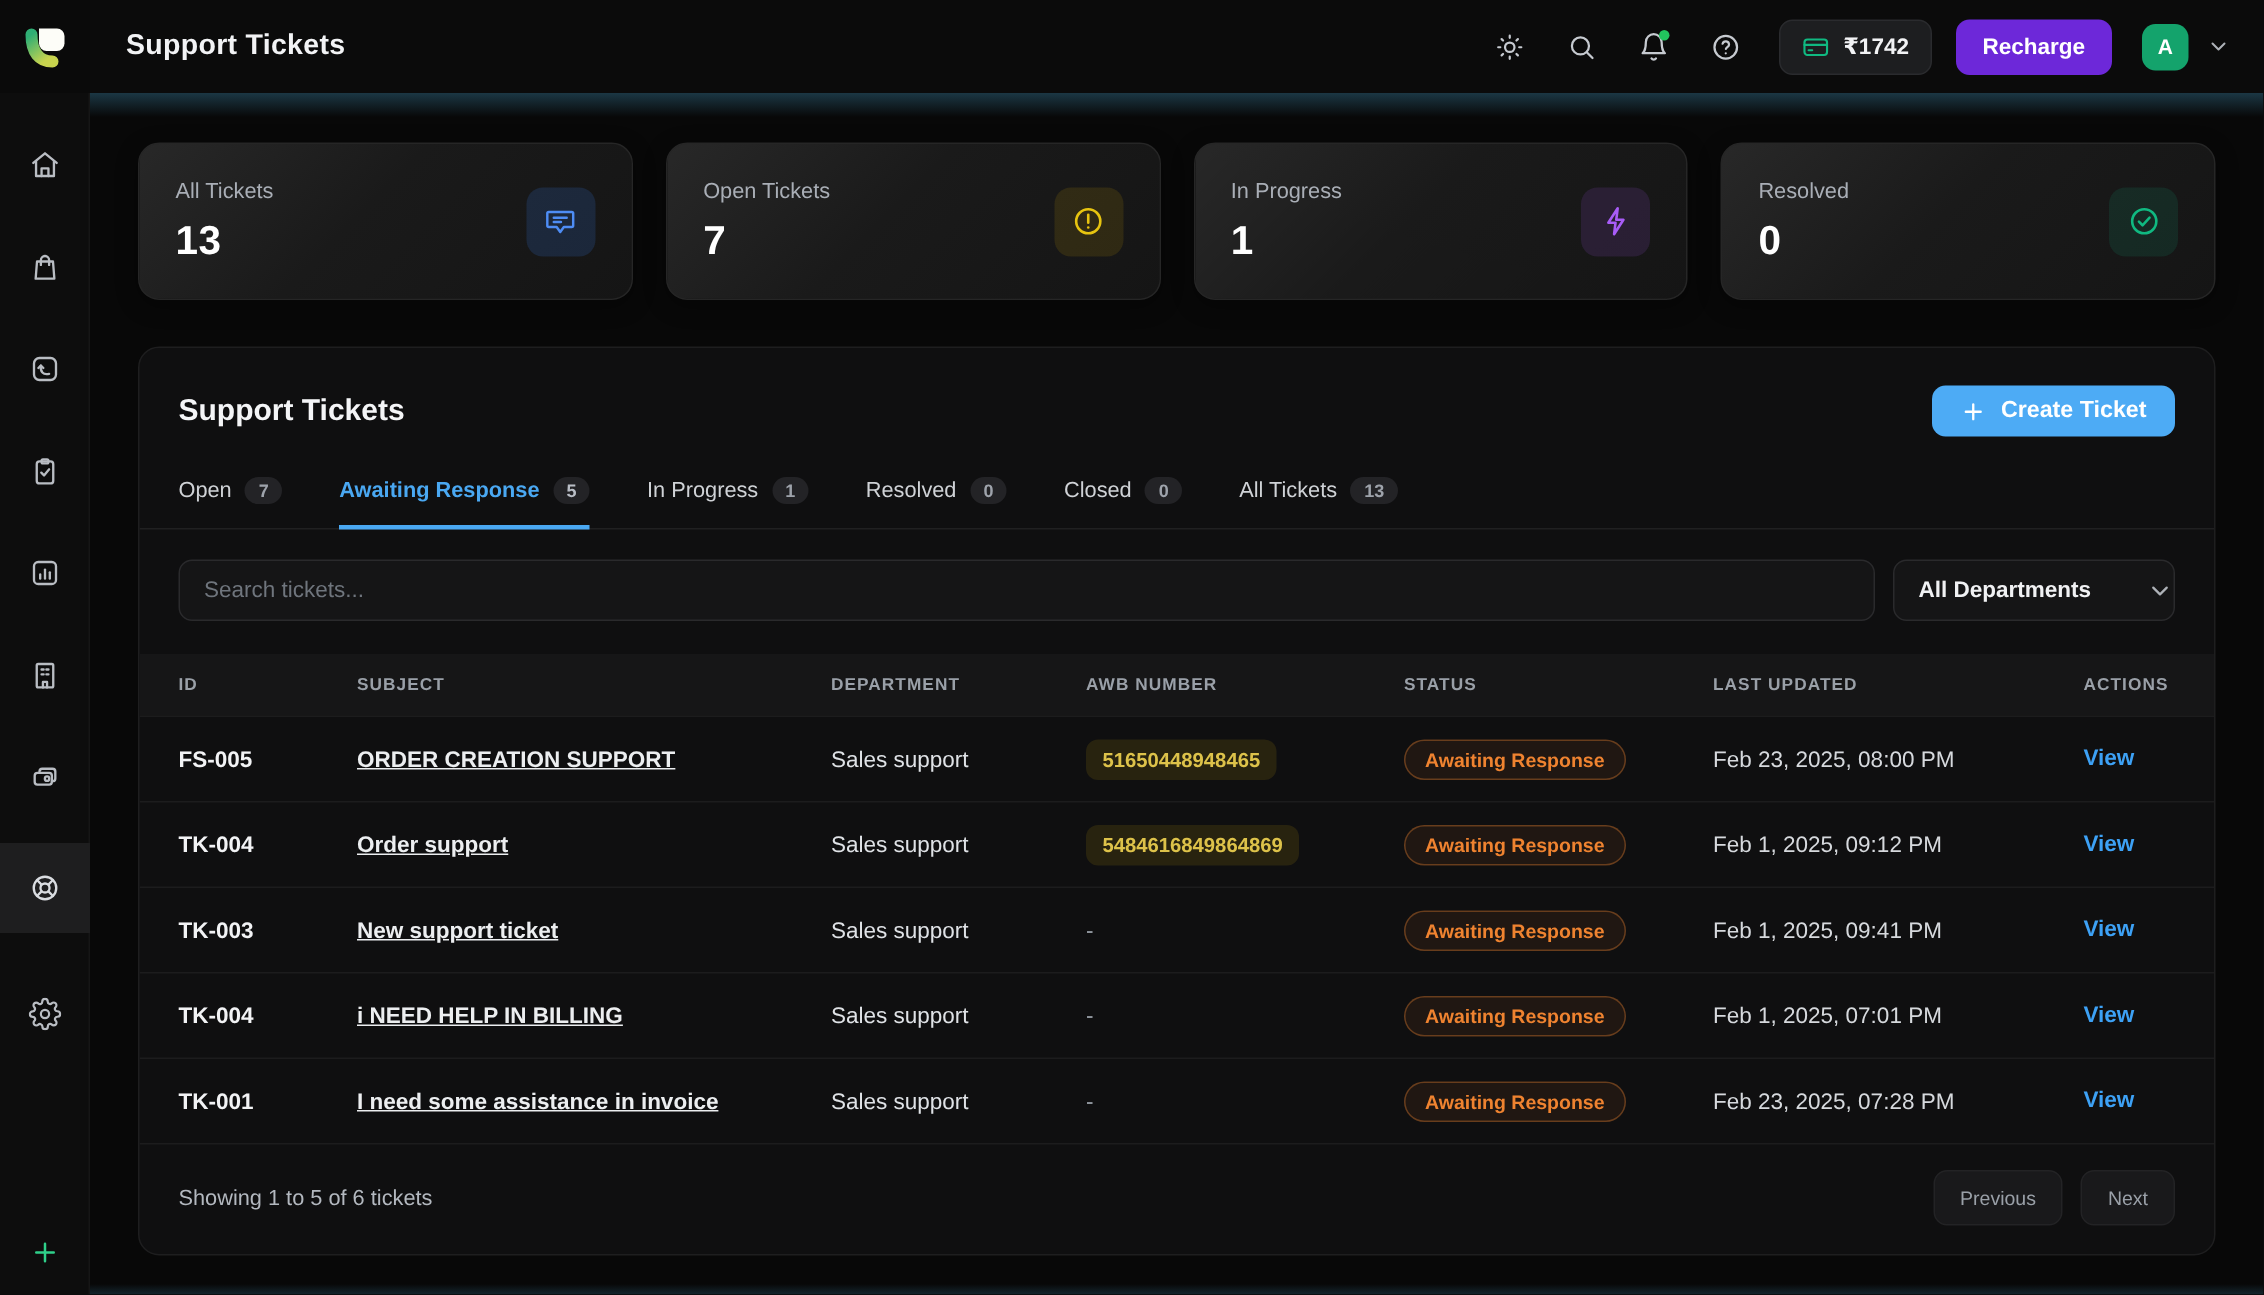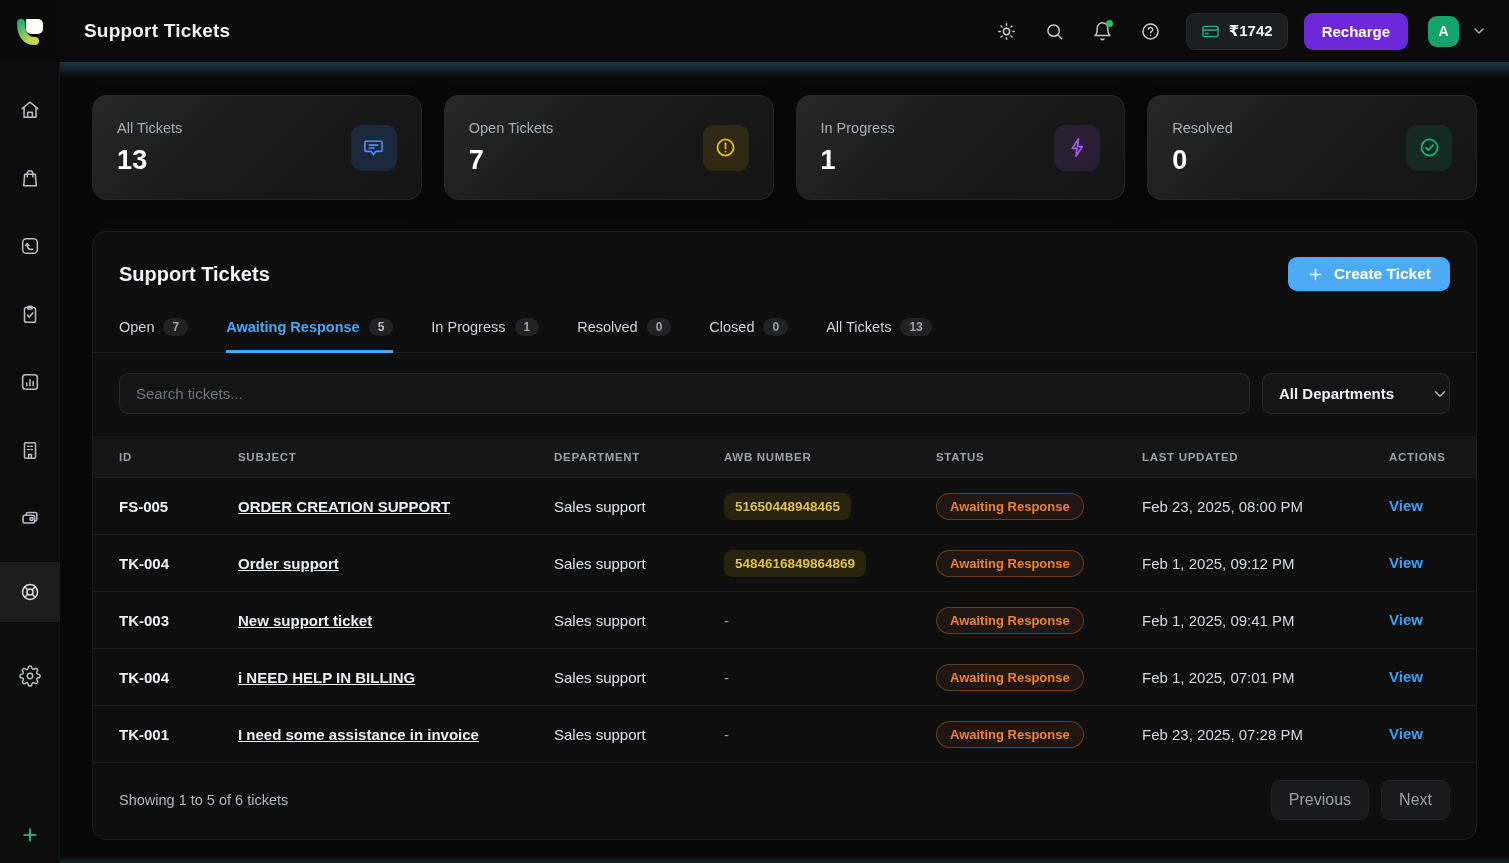--- a/index.html
+++ b/index.html
@@ -159,21 +159,21 @@
   .view-link { font-size:15px; font-weight:600; color:#3da1f5; cursor:pointer; }
 
   
   .panel-foot {
     display:flex; align-items:center; justify-content:space-between;
     border-top:1px solid #1c1c1d; padding:17px 26px 19px 26px;
   }
   .showing-text { font-size:14.5px; color:#b3b8bf; }
   .pager { display:flex; gap:12px; }
   .pager button {
-    background:#19191b; border:1px solid #232325; color:#9aa0a8; font-size:16px;
+    background:#19191b; border:1px solid #232325; color:#9aa0a8; font-size:13px;
     padding:10px 17px; border-radius:9px; cursor:pointer; font-family:inherit;
   }
 </style>
 </head>
 <body>
 
 <aside class="sidebar">
   <div class="logo-box">
     <svg width="34" height="34" viewBox="0 0 34 34">
       <defs>

